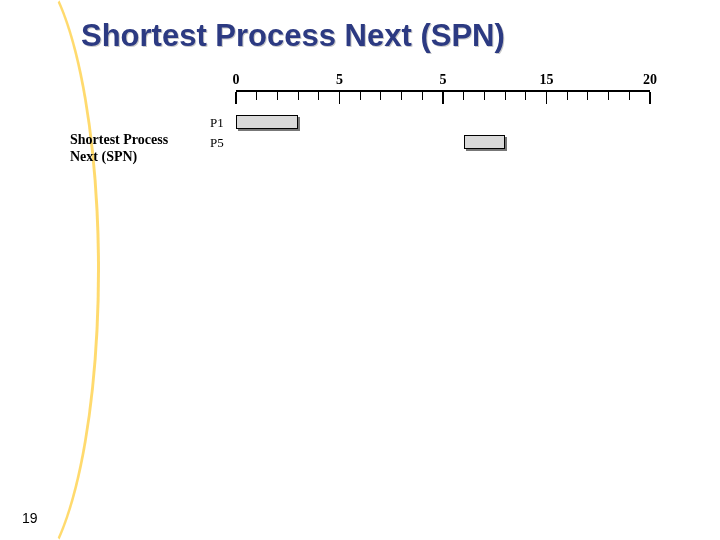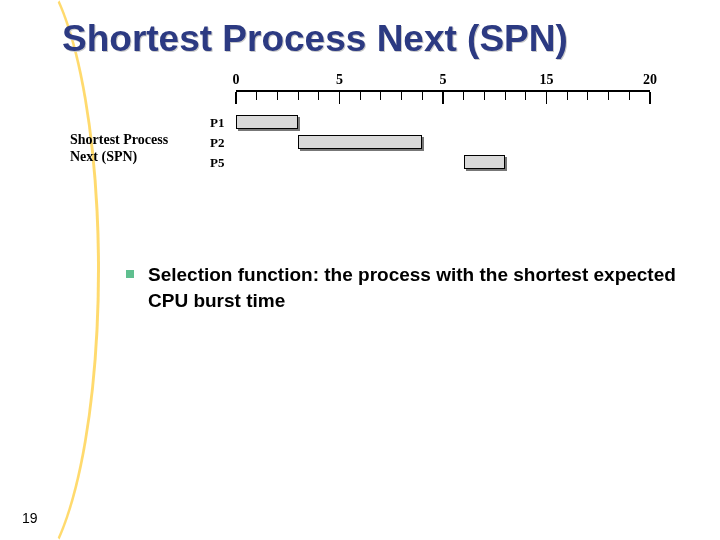--- a/index.html
+++ b/index.html
@@ -21,22 +21,22 @@
     border-radius: 50%;
     border-top-color: transparent;
     border-bottom-color: transparent;
     border-left-color: transparent;
     opacity: 0.8;
     z-index: 0;
   }
   .title {
     position: absolute;
     top: 18px;
-    left: 62px;
-    font-size: 37px;
+    left: 81px;
+    font-size: 31px;
     font-weight: bold;
     color: #2c3a82;
     text-shadow: 1px 1px 0 #c9c9c9;
     z-index: 2;
   }
   .label-left {
     position: absolute;
     top: 132px;
     left: 70px;
     font-family: "Times New Roman", serif;
@@ -99,21 +99,21 @@
   }
   .row {
     height: 20px;
     position: relative;
   }
   .row-label {
     position: absolute;
     left: 0;
     top: 1px;
     font-size: 13px;
-    font-weight: bold;
+    font-weight: normal;
     color: #000;
   }
   .bar {
     position: absolute;
     top: 1px;
     height: 14px;
     background: #d9d9d9;
     border: 1px solid #000;
     box-shadow: 2px 2px 0 #777;
   }
@@ -171,24 +171,20 @@
       <div class="axis-label" style="left: 103.5px;">5</div>
       <div class="axis-label" style="left: 207px;">5</div>
       <div class="axis-label" style="left: 310.5px;">15</div>
       <div class="axis-label" style="left: 414px;">20</div>
     </div>
   <div class="axis-line" style="width: 414px;"></div>
   <div class="rows">
       <div class="row">
         <div class="row-label">P1</div>
         <div class="bar" style="left: 26px; width: 62.1px;"></div>
-      </div>
-      <div class="row">
-        <div class="row-label">P2</div>
-        <div class="bar" style="left: 88.1px; width: 124.2px;"></div>
       </div>
       <div class="row">
         <div class="row-label">P5</div>
         <div class="bar" style="left: 253.7px; width: 41.4px;"></div>
       </div>
     </div>
 <div class="tick-major" style="left: -0.75px;"></div>
     <div class="tick-minor" style="left: 20.2px;"></div>
     <div class="tick-minor" style="left: 40.9px;"></div>
     <div class="tick-minor" style="left: 61.6px;"></div>
@@ -205,16 +201,15 @@
     <div class="tick-minor" style="left: 289.3px;"></div>
     <div class="tick-major" style="left: 309.75px;"></div>
     <div class="tick-minor" style="left: 330.7px;"></div>
     <div class="tick-minor" style="left: 351.4px;"></div>
     <div class="tick-minor" style="left: 372.1px;"></div>
     <div class="tick-minor" style="left: 392.8px;"></div>
     <div class="tick-major" style="left: 413.25px;"></div>
   </div>
 
 <ul class="bullets">
-  <li>Selection function: the process with the shortest expected CPU burst time</li>
 </ul>
 
 <div class="pagenum">19</div>
 
 </body></html>

